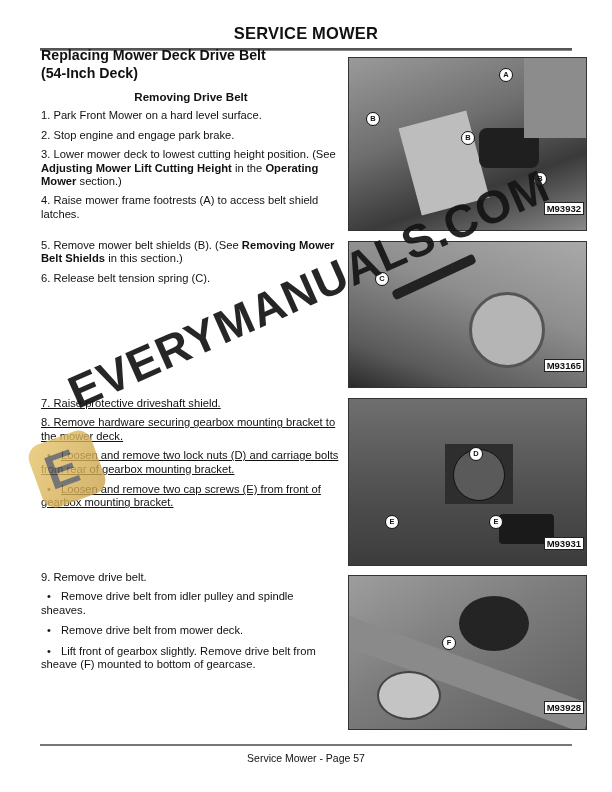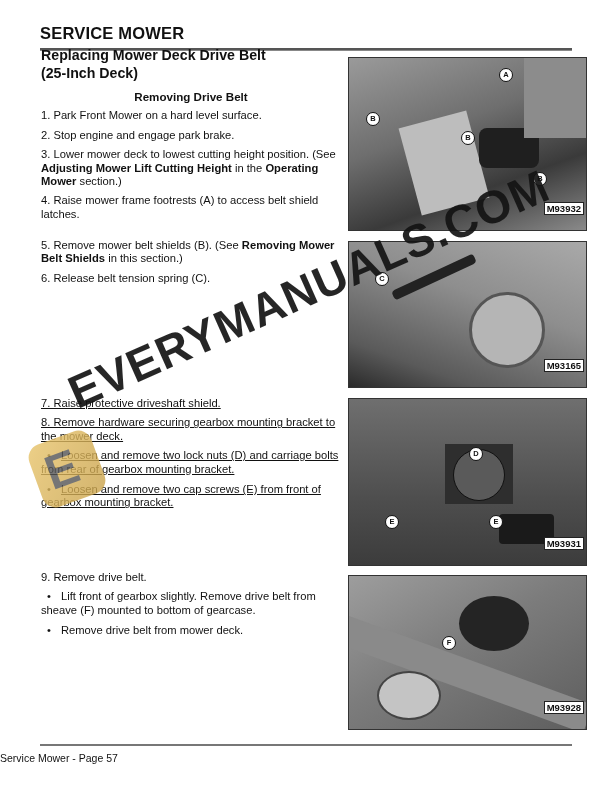--- a/index.html
+++ b/index.html
@@ -1,23 +1,23 @@
 <!DOCTYPE html>
 <html><head>
 <meta charset="utf-8">
 <style>
   html, body { margin:0; padding:0; background:#ffffff; }
   body { width:612px; height:792px; position:relative; overflow:hidden;
          font-family:"Liberation Sans", sans-serif; color:#111; }
-  .page-title { position:absolute; left:40px; right:40px; top:24px; text-align:left;
+  .page-title { position:absolute; left:40px; right:40px; top:24px; text-align:center;
                 font-weight:bold; font-size:16.5px; letter-spacing:0.2px; }
   .rule-top { position:absolute; left:40px; right:40px; top:48px; height:3px;
               border-top:2px solid #555; border-bottom:1px solid #888; box-sizing:border-box; }
   .rule-bottom { position:absolute; left:40px; right:40px; top:744px; height:2px; background:#777; }
-  .footer { position:absolute; left:0; right:0; top:752px; font-size:10.5px; }
+  .footer { position:absolute; left:0; right:0; top:752px; text-align:center; font-size:10.5px; }
   .col { position:absolute; left:41px; width:300px; font-size:11.2px; line-height:13.4px; }
   .h1 { font-weight:bold; font-size:14.2px; line-height:18px; margin:0; }
   .h2 { font-weight:bold; font-size:11.6px; margin:0;text-align:center; }
   .p { margin:0 0 6px 0; }
   .b { font-weight:bold; }
   .bullet { margin:0 0 7px 0; padding-left:0; }
   .bullet .dot { display:inline-block; width:14px; padding-left:6px; }
   .photo { position:absolute; left:348px; width:237px; border:1px solid #333; overflow:hidden;
            background:#7d7d7d; }
   .photo .code { position:absolute; right:2px; bottom:15px; background:#fff; color:#111;
@@ -35,21 +35,21 @@
 </style>
 </head>
 <body>
 
 <div class="page-title">SERVICE MOWER</div>
 <div class="rule-top"></div>
 
 <div class="col" style="top:46px;">
   <p class="h1">
     <span>Replacing Mower Deck Drive Belt</span><br>
-    <span>(25-Inch Deck)</span>
+    <span>(54-Inch Deck)</span>
   </p>
   <p class="h2" style="margin-top:8px;margin-bottom:6px;">Removing Drive Belt</p>
   <p class="p">1. Park Front Mower on a hard level surface.</p>
   <p class="p">2. Stop engine and engage park brake.</p>
   <p class="p"><span>3. Lower mower deck to lowest cutting height position. (See </span><span class="b">Adjusting Mower Lift Cutting Height</span><span> in the </span><span class="b">Operating Mower</span><span> section.)</span></p>
   <p class="p">4. Raise mower frame footrests (A) to access belt shield latches.</p>
 </div>
 
 <div class="col" style="top:239px;">
   <p class="p"><span>5. Remove mower belt shields (B). (See </span><span class="b">Removing Mower Belt Shields</span><span> in this section.)</span></p>
@@ -58,22 +58,23 @@
 
 <div class="col" style="top:397px;text-decoration:underline;">
   <p class="p">7. Raise protective driveshaft shield.</p>
   <p class="p">8. Remove hardware securing gearbox mounting bracket to the mower deck.</p>
   <p class="bullet"><span class="dot">•</span><span>Loosen and remove two lock nuts (D) and carriage bolts from rear of gearbox mounting bracket.</span></p>
   <p class="bullet"><span class="dot">•</span><span>Loosen and remove two cap screws (E) from front of gearbox mounting bracket.</span></p>
 </div>
 
 <div class="col" style="top:571px;">
   <p class="p">9. Remove drive belt.</p>
+  <p class="bullet"><span class="dot">•</span><span>Remove drive belt from idler pulley and spindle sheaves.</span></p>
+  <p class="bullet"><span class="dot">•</span><span>Remove drive belt from mower deck.</span></p>
   <p class="bullet"><span class="dot">•</span><span>Lift front of gearbox slightly. Remove drive belt from sheave (F) mounted to bottom of gearcase.</span></p>
-  <p class="bullet"><span class="dot">•</span><span>Remove drive belt from mower deck.</span></p>
 </div>
 
 <div class="photo" style="top:57px;height:172px;background:linear-gradient(160deg,#9a9a9a 0%,#6e6e6e 40%,#3a3a3a 70%,#8a8a8a 100%);">
   <div style="position:absolute;left:60px;top:60px;width:70px;height:90px;background:#bdbdbd;transform:rotate(-15deg);"></div>
   <div style="position:absolute;left:130px;top:70px;width:60px;height:40px;background:#1f1f1f;border-radius:8px;"></div>
   <div style="position:absolute;left:175px;top:0;width:62px;height:80px;background:#8c8c8c;"></div>
   <div class="callout" style="left:150px;top:10px;">A</div>
   <div class="callout" style="left:17px;top:54px;">B</div>
   <div class="callout" style="left:112px;top:73px;">B</div>
   <div class="callout" style="left:184px;top:114px;">B</div>

